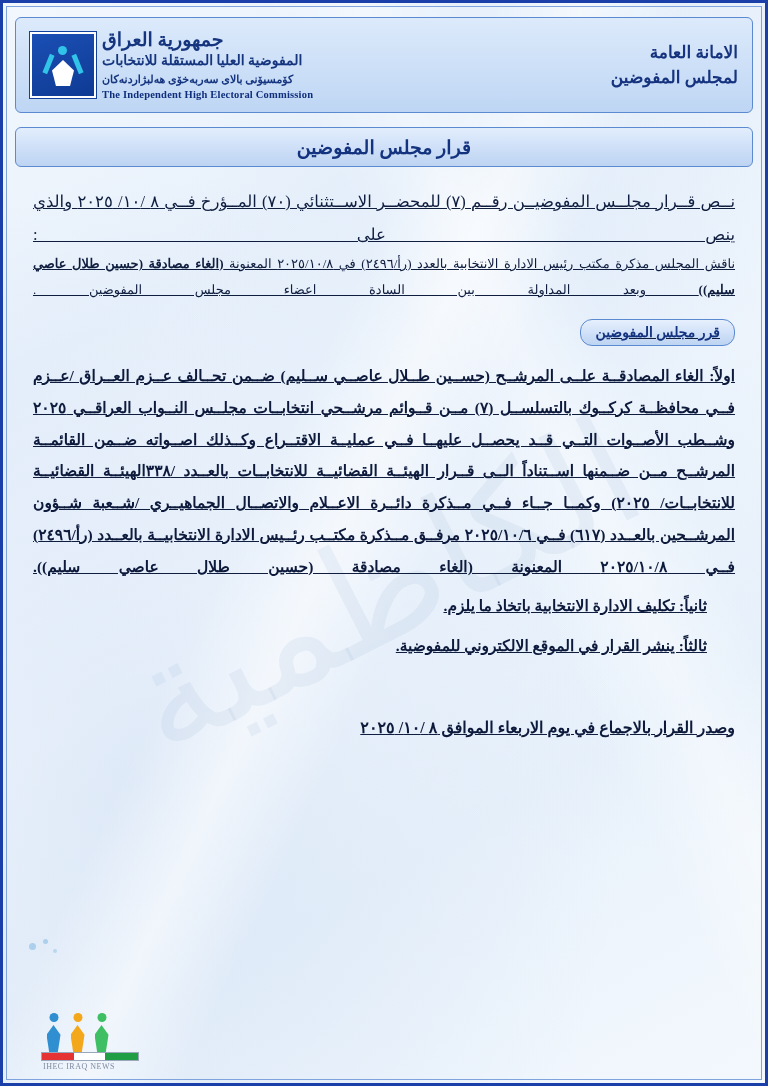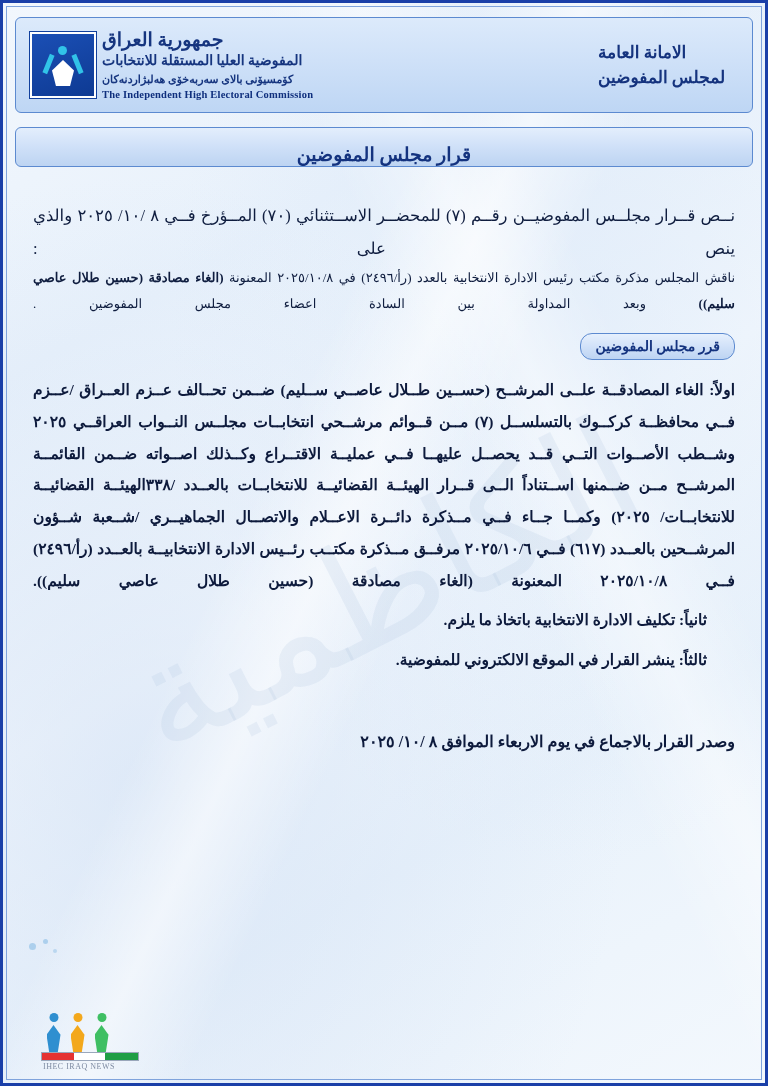--- a/index.html
+++ b/index.html
@@ -137,49 +137,50 @@
   .ct-en {
     font-size: 10.5px;
     font-weight: bold;
     color: #0f2f7d;
     margin-top: 3px;
     direction: ltr;
     letter-spacing: 0.2px;
   }
   .right-titles {
     flex: 0 0 auto;
-    text-align: left;
+    text-align: right;
     color: #15337e;
     font-weight: bold;
     font-size: 17px;
     line-height: 1.5;
     min-width: 140px;
   }
 
   
   .decision-bar {
     position: relative;
     margin: 14px 12px 0 12px;
     height: 38px;
     border: 1px solid #5c8ad0;
     border-radius: 6px;
     background: linear-gradient(180deg, #e3eefc 0%, #cfe0f8 50%, #bdd4f2 100%);
     display: flex;
-    align-items: flex-end;
+    align-items: center;
     justify-content: center;
     color: #14337f;
     font-weight: bold;
     font-size: 19px;
   }
 
   
   .content {
     position: relative;
-    margin: 32px 30px 0 30px;
+    margin: 18px 30px 0 30px;
     color: #0f1d3f;
+    text-decoration: underline;
   }
   p.just {
     text-align: justify;
     text-align-last: justify;
     margin: 0;
   }
   .para1 {
     font-size: 16.5px;
     line-height: 2.0;
     margin-bottom: 28px;

